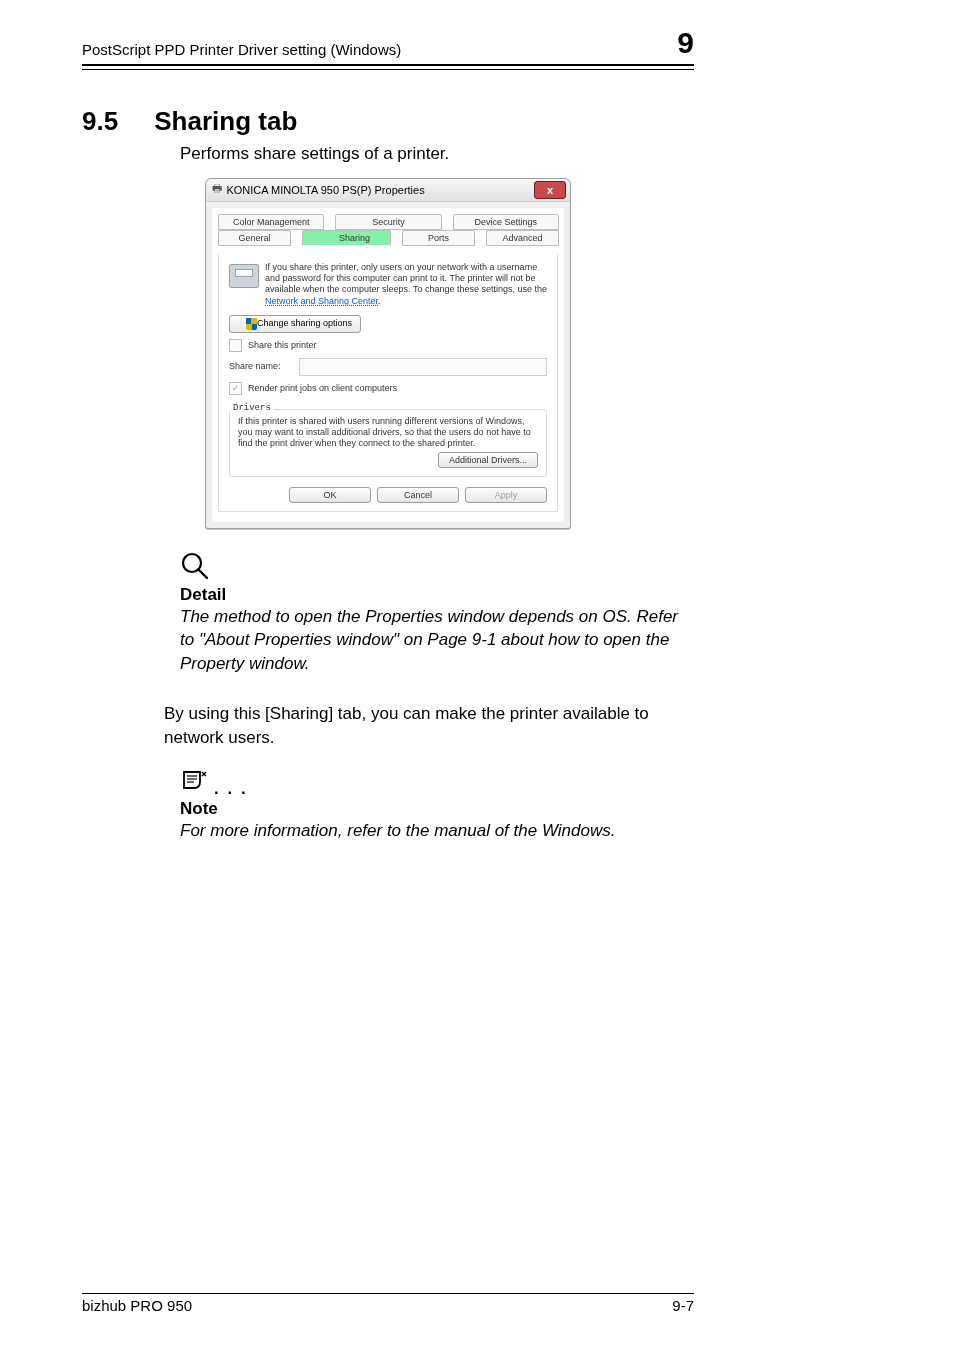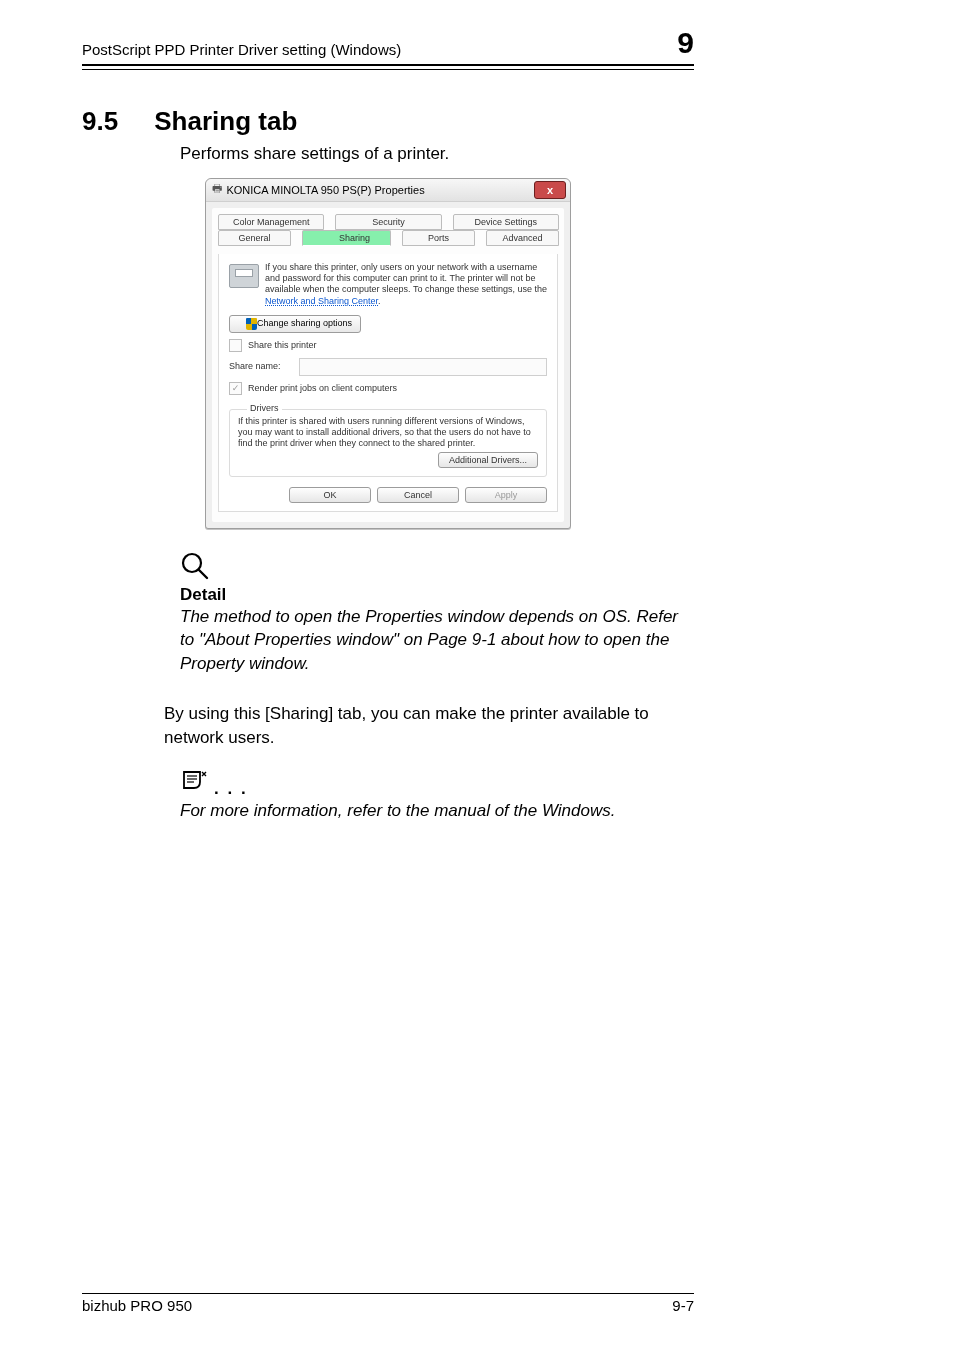--- a/index.html
+++ b/index.html
@@ -199,24 +199,25 @@
   }
   .group {
     border: 1px solid #dcdcdc;
     border-radius: 3px;
     padding: 6px 8px 8px 8px;
     margin-top: 14px;
     position: relative;
   }
   .group-title {
     position: absolute;
-    top: -7px; left: 17px;
+    top: -7px; left: 0;
     background: #fff;
     padding: 0 3px;
     font-size: 9px;
+    font-family: Liberation Mono, monospace;
   }
   .btn {
     border: 1px solid #9c9c9c;
     border-radius: 3px;
     background: linear-gradient(#fefefe, #e6e6e6);
     font-size: 9px;
     padding: 2px 10px;
     min-width: 60px;
     text-align: center;
     display:inline-block;
@@ -371,20 +372,21 @@
         <path d="M4 4 L20 4 L20 14 Q20 20 14 20 L4 20 Z" fill="none" stroke="#000" stroke-width="1.8"></path>
         <line x1="7" y1="8" x2="17" y2="8" stroke="#000" stroke-width="1.2"></line>
         <line x1="7" y1="11" x2="17" y2="11" stroke="#000" stroke-width="1.2"></line>
         <line x1="7" y1="14" x2="14" y2="14" stroke="#000" stroke-width="1.2"></line>
         <path d="M22 4 L26 8 M22 8 L26 4" stroke="#000" stroke-width="1.4"></path>
       </svg>
       <span class="dots">. . .</span>
     </span>
   </div>
   <div class="body-indent">
+    <div class="sub-head">Note</div>
     <div class="paragraph italic">For more information, refer to the manual of the Windows.</div>
   </div>
 
   <div class="footer-line"></div>
   <div class="footer">
     <span>bizhub PRO 950</span>
     <span>9-7</span>
   </div>
 </div>
 

